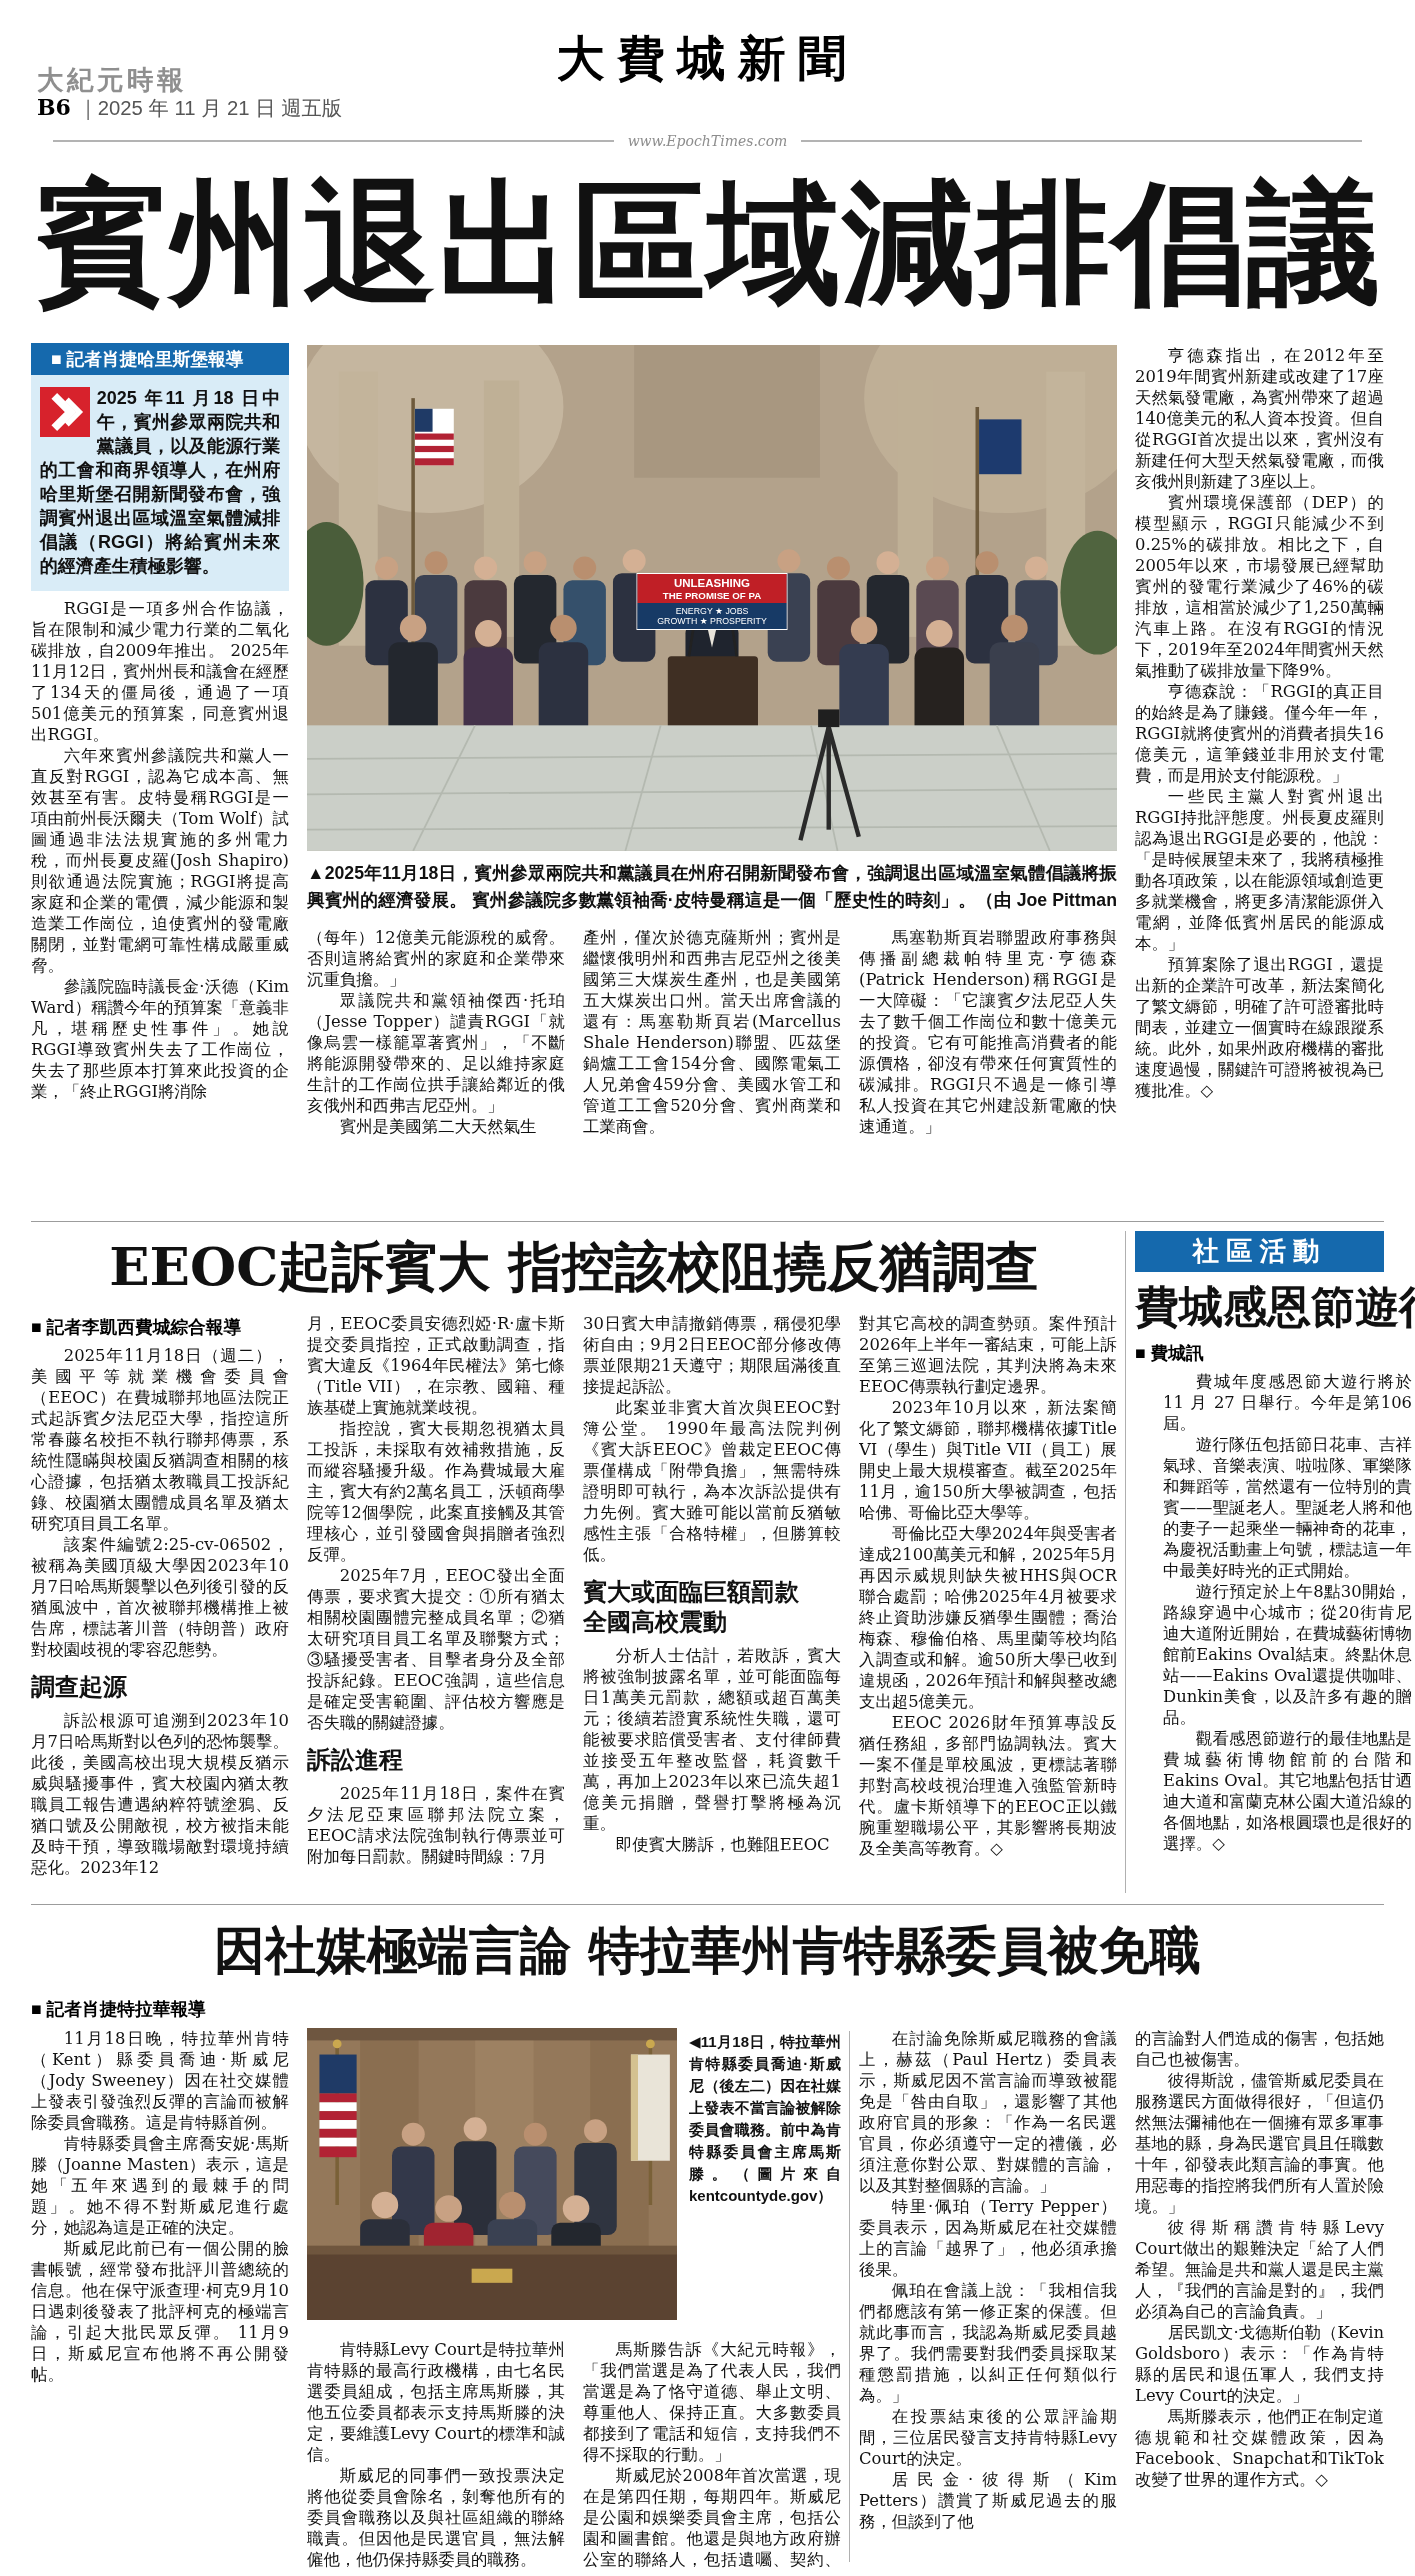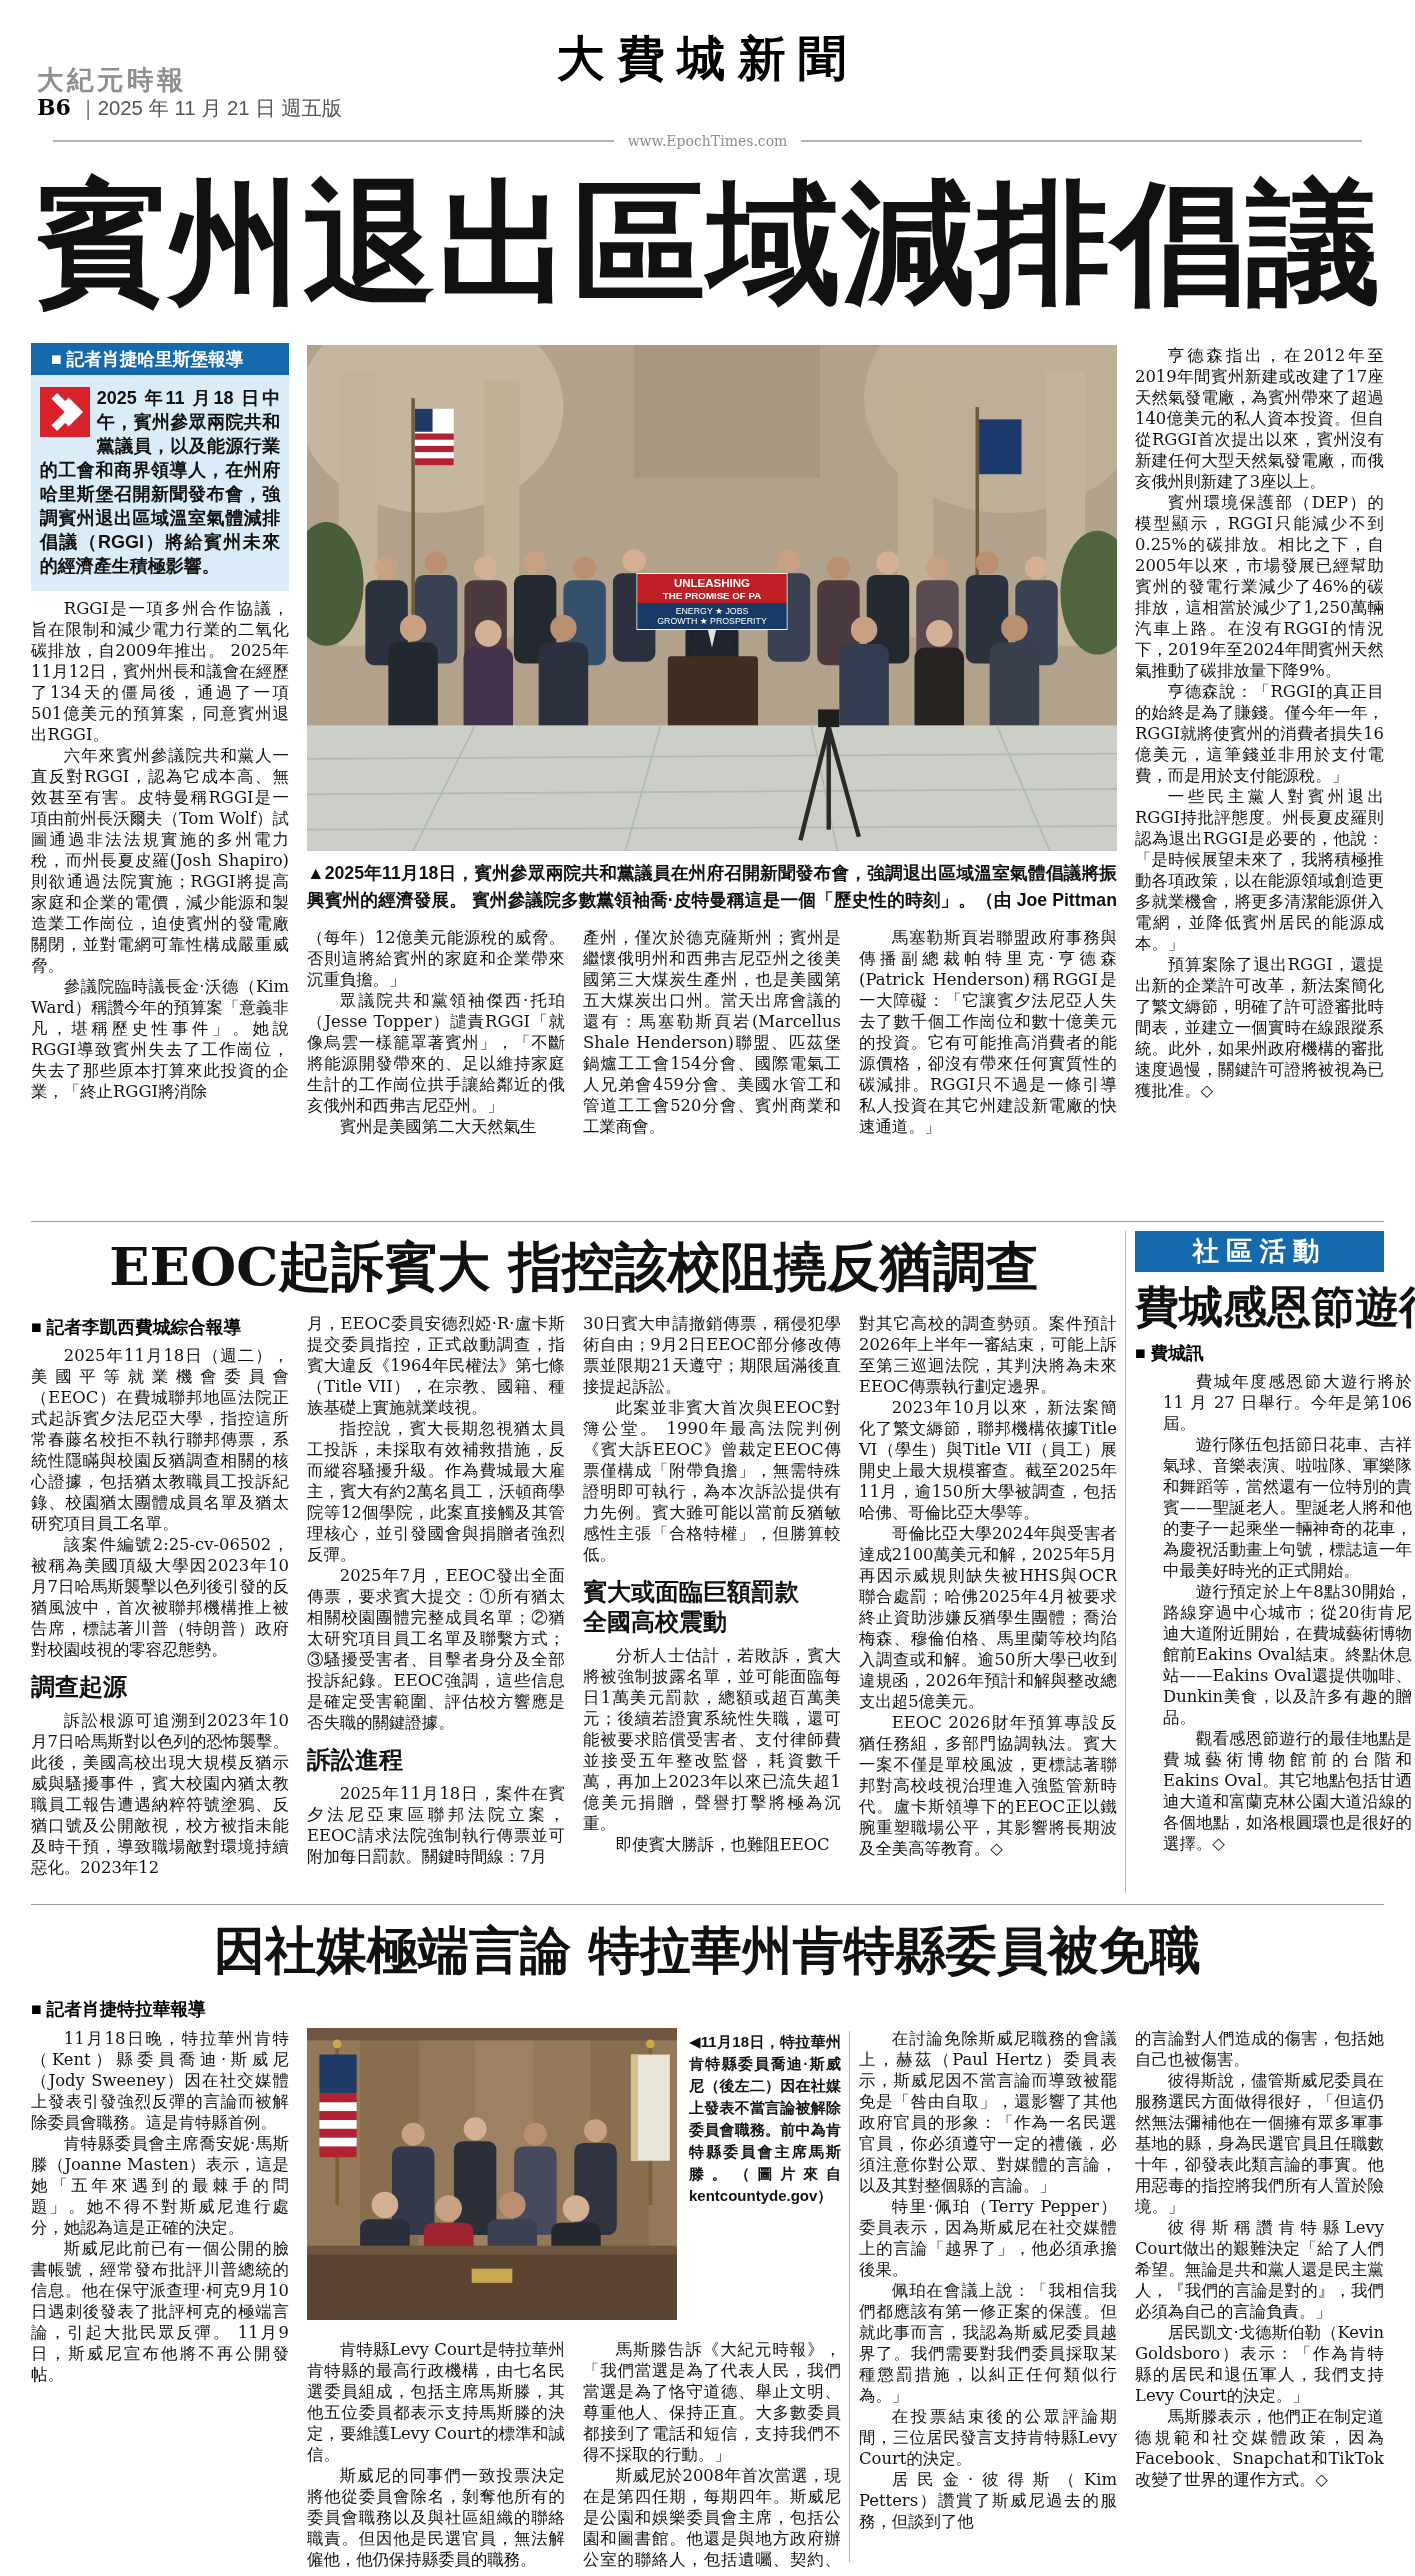--- a/index.html
+++ b/index.html
@@ -3,21 +3,21 @@
 <meta charset="utf-8">
 <style>
   html,body{margin:0;padding:0;background:#e9e9e9;}
   #page{position:relative;width:1415px;height:2576px;background:#ffffff;margin:0 auto;overflow:hidden;
         font-family:"DejaVu Serif","Liberation Serif",serif;color:#111;}
   
   .logo{position:absolute;left:37px;top:62px;font-size:26.5px;font-weight:900;color:#8f8f8f;letter-spacing:3.5px;font-family:"DejaVu Serif",serif;}
   .pageinfo{position:absolute;left:37px;top:94px;font-size:20.3px;color:#555;font-family:"Liberation Sans","DejaVu Sans",sans-serif;}
   .pageinfo b{color:#000;font-family:"DejaVu Serif",serif;font-size:22px;margin-right:7px;}
   .section-title{position:absolute;left:0;right:0;top:26.5px;text-align:center;font-size:48px;font-weight:900;letter-spacing:12.4px;color:#000;}
-  .urlrow{position:absolute;left:53px;right:53px;top:133px;display:flex;align-items:center;}
+  .urlrow{position:absolute;left:53px;right:53px;top:133px;display:flex;align-items:center;font-style:italic;}
   .urlrow .rule{flex:1;height:1.8px;background:#b3b3b3;}
   .urlrow .url{margin:0 14px;font-size:14px;color:#8d8d8d;}
   
   .h1-main{position:absolute;left:17.7px;right:17.7px;top:157px;height:173px;text-align:center;
            font-size:133px;line-height:170px;font-weight:900;letter-spacing:1.8px;white-space:nowrap;}
   .h2-main{position:absolute;left:31px;width:1086px;top:1231px;height:71px;text-align:center;
            font-size:53px;line-height:71px;font-weight:900;white-space:nowrap;}
   .h3-main{position:absolute;left:31px;width:1353px;top:1916px;height:69px;text-align:center;
            font-size:51px;line-height:69px;font-weight:900;white-space:nowrap;}
   

